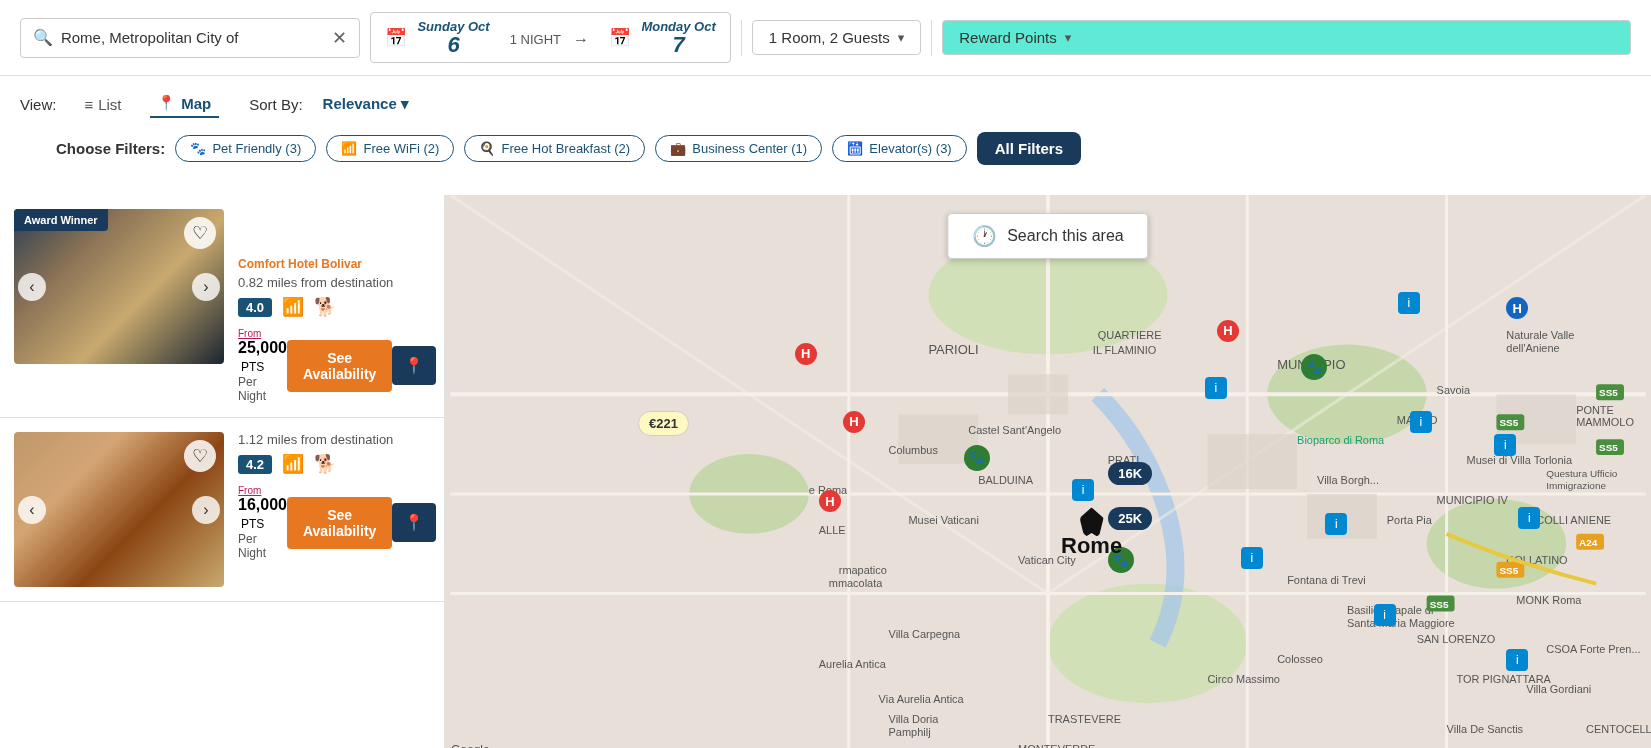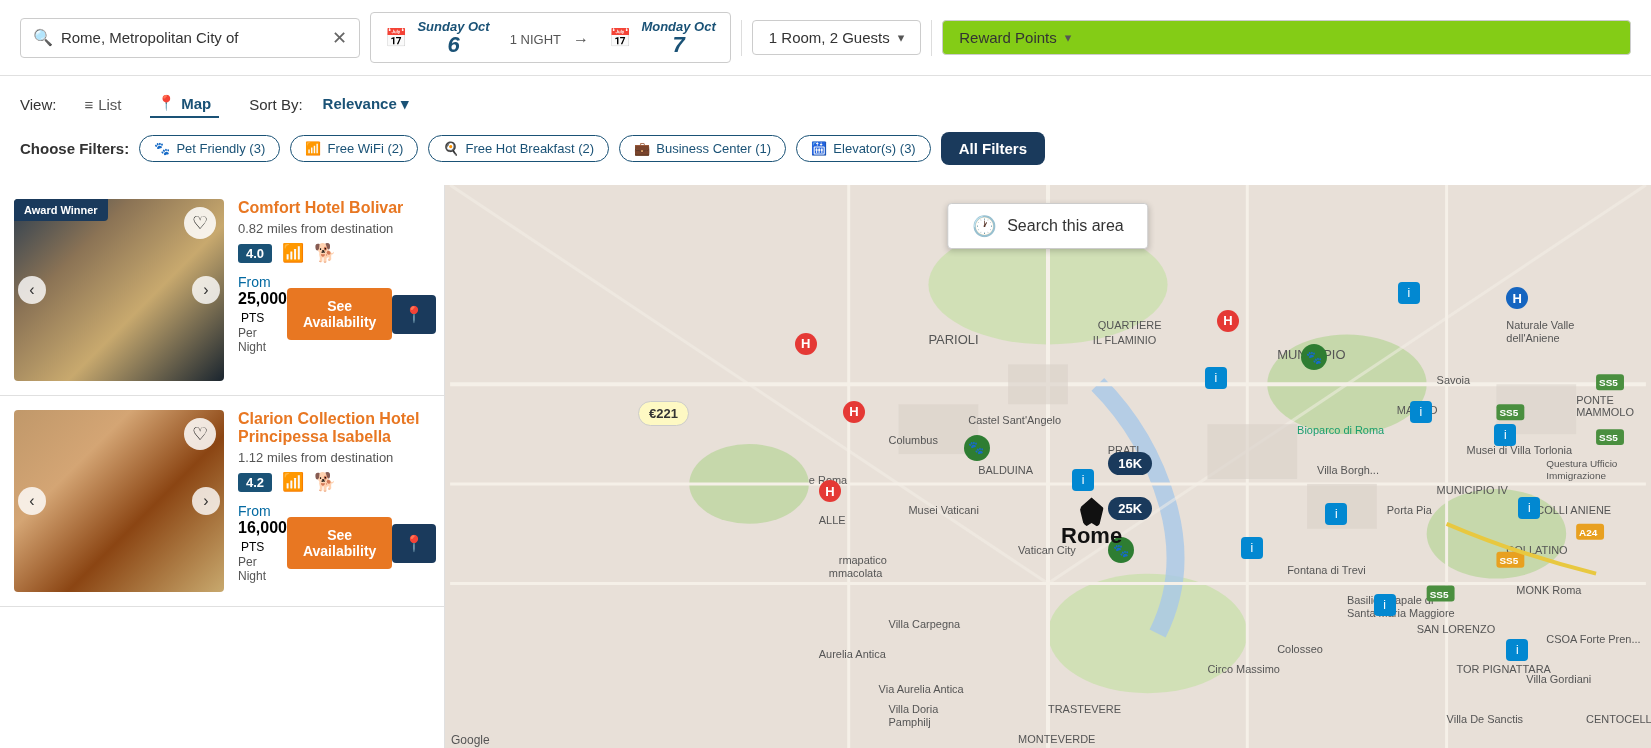--- a/index.html
+++ b/index.html
@@ -71,21 +71,21 @@
     .reward-btn {
       display: flex;
       align-items: center;
       border: 1.5px solid #ccc;
       border-radius: 4px;
       padding: 8px 16px;
       cursor: pointer;
       font-size: 15px;
       color: #333;
       gap: 8px;
-      background: #84cc16;
+      background: #5eead4;
       flex: 1;
     }
     .chevron { font-size: 13px; color: #555; }
 
     
     .view-sort-bar {
       display: flex;
       align-items: center;
       padding: 14px 20px 8px 20px;
       gap: 20px;
@@ -106,23 +106,24 @@
       font-weight: bold;
       border-bottom: 2.5px solid #1a5276;
     }
     .sort-label { font-size: 15px; color: #333; font-weight: 500; margin-left: 10px; }
     .sort-value { color: #1a5276; font-weight: bold; font-size: 15px; cursor: pointer; }
 
     
     .filters-bar {
       display: flex;
       align-items: center;
-      padding: 6px 20px 20px 20px;
+      padding: 6px 20px 30px 20px;
       gap: 10px;
       flex-wrap: wrap;
+      margin-left: 36px;
     }
     .filters-label { font-size: 15px; color: #333; font-weight: 600; }
     .filter-pill {
       display: flex;
       align-items: center;
       gap: 6px;
       border: 1.5px solid #1a5276;
       border-radius: 20px;
       padding: 5px 14px;
       font-size: 13px;
@@ -162,21 +163,21 @@
     }
     .hotel-card-inner {
       display: flex;
       gap: 14px;
       align-items: flex-start;
     }
     .hotel-img-wrap {
       position: relative;
       width: 210px;
       min-width: 210px;
-      height: 182px;
+      height: 155px;
       overflow: hidden;
       border-radius: 4px;
     }
     .hotel-img-placeholder {
       width: 100%;
       height: 100%;
       object-fit: cover;
     }
     .award-badge {
       position: absolute;
@@ -207,39 +208,39 @@
       border-radius: 50%;
       width: 28px; height: 28px;
       cursor: pointer;
       font-size: 16px;
       display: flex; align-items: center; justify-content: center;
       color: #333;
     }
     .prev-btn { left: 4px; }
     .next-btn { right: 4px; }
     .hotel-info { flex: 1; }
-    .hotel-name { color: #e87722; font-weight: bold; font-size: 16px; margin-bottom: 4px; cursor: pointer; }
+    .hotel-name { color: #e87722; font-weight: bold; font-size: 12px; margin-bottom: 4px; cursor: pointer; margin-top: 48px; }
     .hotel-distance { font-size: 13px; color: #555; margin-bottom: 6px; }
     .hotel-rating-row { display: flex; align-items: center; gap: 10px; margin-bottom: 4px; }
     .rating-box {
       background: #1a5276;
       color: #fff;
       font-size: 13px;
       font-weight: bold;
       padding: 2px 8px;
       border-radius: 3px;
     }
     .amenity-icon { font-size: 18px; color: #555; }
     .hotel-price-row {
       display: flex;
       align-items: center;
       justify-content: space-between;
       margin-top: 10px;
     }
-    .from-label { font-size: 14px; color: #0369a1; }
+    .from-label { font-size: 10px; color: #be185d; text-decoration: underline; }
     .per-night { font-size: 12px; color: #555; }
     .see-availability-btn {
       background: #e87722;
       color: #fff;
       border: none;
       border-radius: 4px;
       padding: 10px 16px;
       font-size: 14px;
       font-weight: bold;
       cursor: pointer;
@@ -531,21 +532,20 @@
 
     <div class="hotel-card">
       <div class="hotel-card-inner">
         <div class="hotel-img-wrap">
           <div class="hotel-img-placeholder hotel2-bg" style="width:100%;height:100%;"></div>
           <button class="heart-btn">♡</button>
           <button class="prev-btn">‹</button>
           <button class="next-btn">›</button>
         </div>
         <div class="hotel-info">
-          <div class="hotel-name">Clarion Collection Hotel Principessa Isabella</div>
           <div class="hotel-distance">1.12 miles from destination</div>
           <div class="hotel-rating-row">
             <span class="rating-box">4.2</span>
             <span class="amenity-icon">📶</span>
             <span class="amenity-icon">🐕</span>
           </div>
           <div class="hotel-price-row">
             <div class="price-area">
               <span class="from-label">From</span>
               <span>

